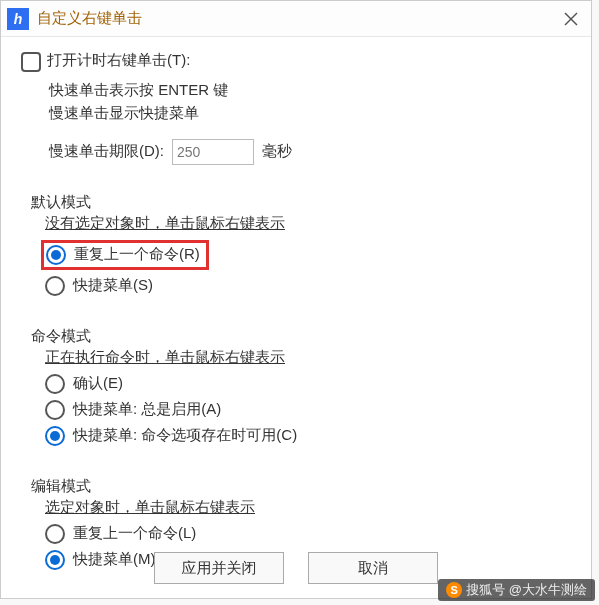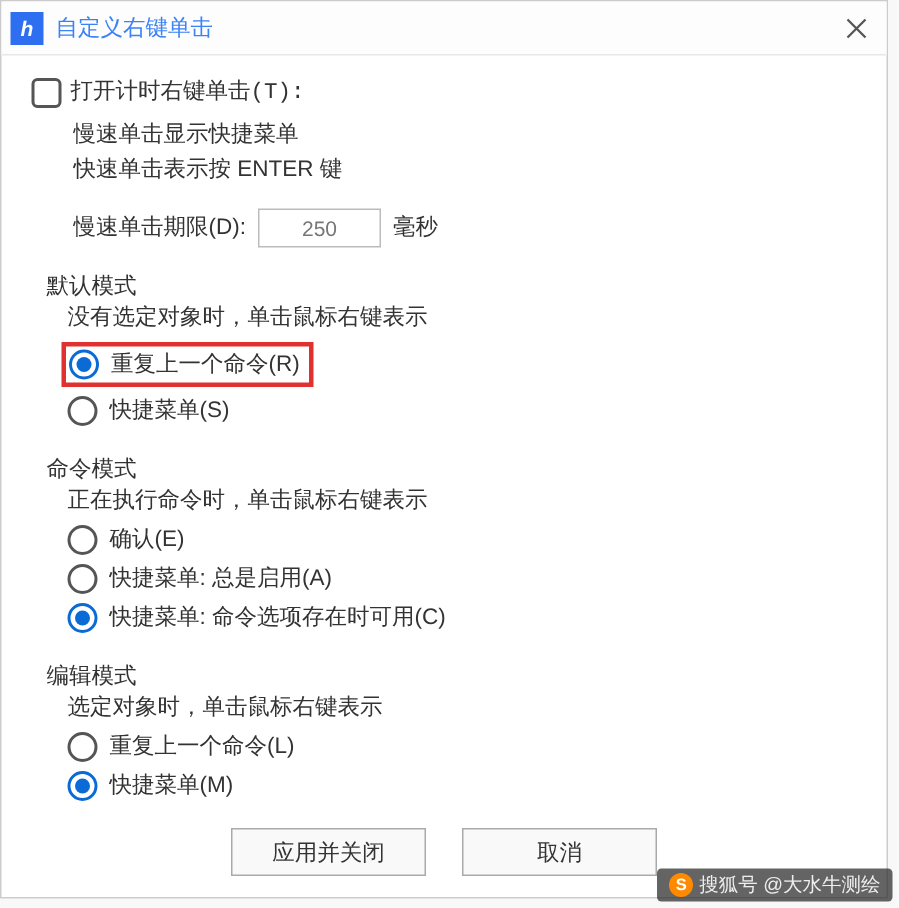--- a/index.html
+++ b/index.html
@@ -34,39 +34,38 @@
     background: #2e6ff2;
     display: flex;
     align-items: center;
     justify-content: center;
     color: #fff;
     font-size: 14px;
     font-style: italic;
     font-weight: bold;
     margin-right: 8px;
   }
-  .titlebar .title { color: #3b82f6; flex: 1; }
+  .titlebar .title { color: #a16207; flex: 1; }
   .titlebar .close {
     width: 40px;
     height: 36px;
     font-size: 20px;
     color: #666;
     text-align: center;
     cursor: pointer;
     margin-right: -6px;
     display:flex;
     align-items:center;
     justify-content:center;
   }
   .content { padding: 14px 20px 0 20px; }
   .top-row {
     display: flex;
     align-items: flex-start;
     margin-bottom: 6px;
-    font-family: Liberation Mono, monospace;
   }
   .checkbox {
     width: 20px;
     height: 20px;
     border: 2px solid #555;
     border-radius: 4px;
     margin-right: 6px;
     margin-top: 1px;
     flex-shrink:0;
   }
@@ -76,31 +75,30 @@
     margin-top: 14px;
     display: flex;
     align-items: center;
     gap: 8px;
   }
   .num-input {
     width: 82px;
     height: 26px;
     border: 1px solid #bbb;
     background: #fff;
-    text-align: center;
     font-size: 14px;
     color: #777;
     padding: 0 4px;
   }
   .section {
-    margin-top: 16px;
+    margin-top: 28px;
     padding-left: 10px;
   }
   .section-title { margin-bottom: 2px; }
-  .section-desc { margin-left: 14px; margin-bottom: 4px; }
+  .section-desc { margin-left: 14px; margin-bottom: 4px; text-decoration: underline; }
   .radio-row {
     display: flex;
     align-items: center;
     margin-left: 14px;
     padding: 3px 0;
     text-align: right;
   }
   .radio {
     width: 20px;
     height: 20px;
@@ -180,22 +178,22 @@
       </svg>
     </div>
   </div>
 
   <div class="content">
 
     <div class="top-row">
       <div class="checkbox"></div>
       <div>打开计时右键单击(T):</div>
     </div>
+    <div class="indent">快速单击表示按 ENTER 键</div>
     <div class="indent">慢速单击显示快捷菜单</div>
-    <div class="indent">快速单击表示按 ENTER 键</div>
 
     <div class="slow-row">
       <span>慢速单击期限(D):</span>
       <input class="num-input" value="250" style="">
       <span>毫秒</span>
     </div>
 
     <div class="section">
       <div class="section-title">默认模式</div>
       <div class="section-desc">没有选定对象时，单击鼠标右键表示</div>

